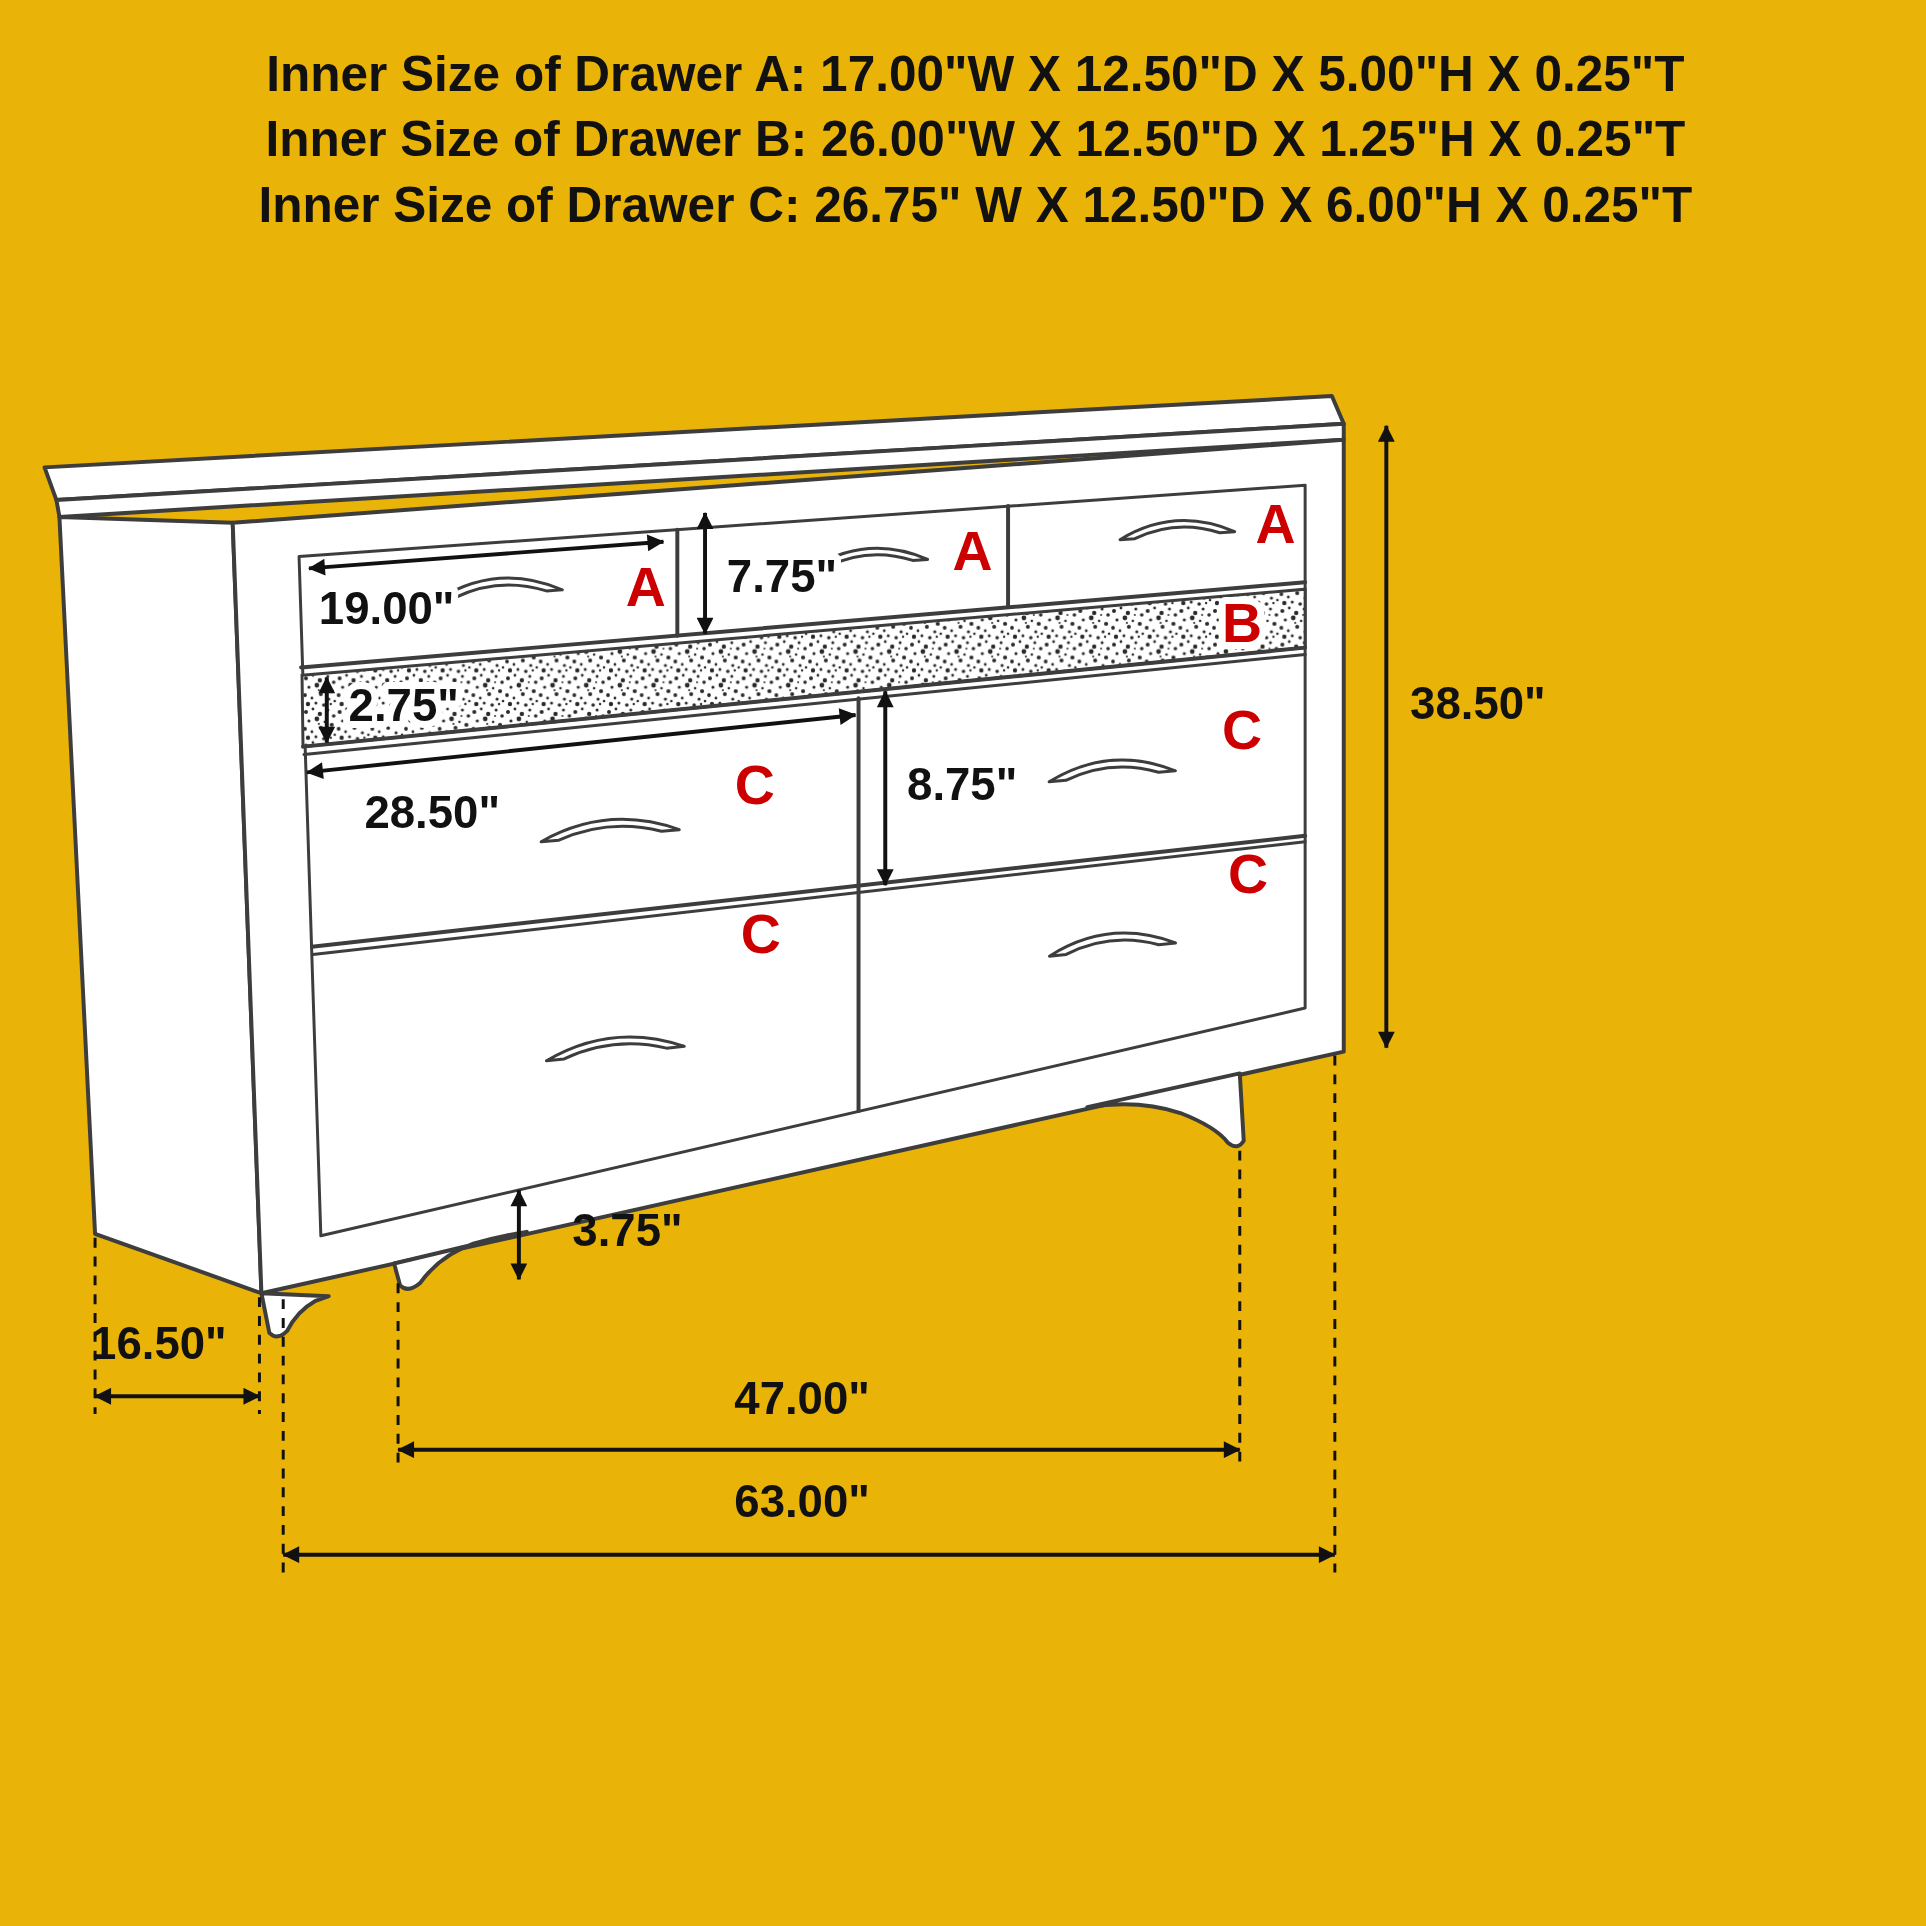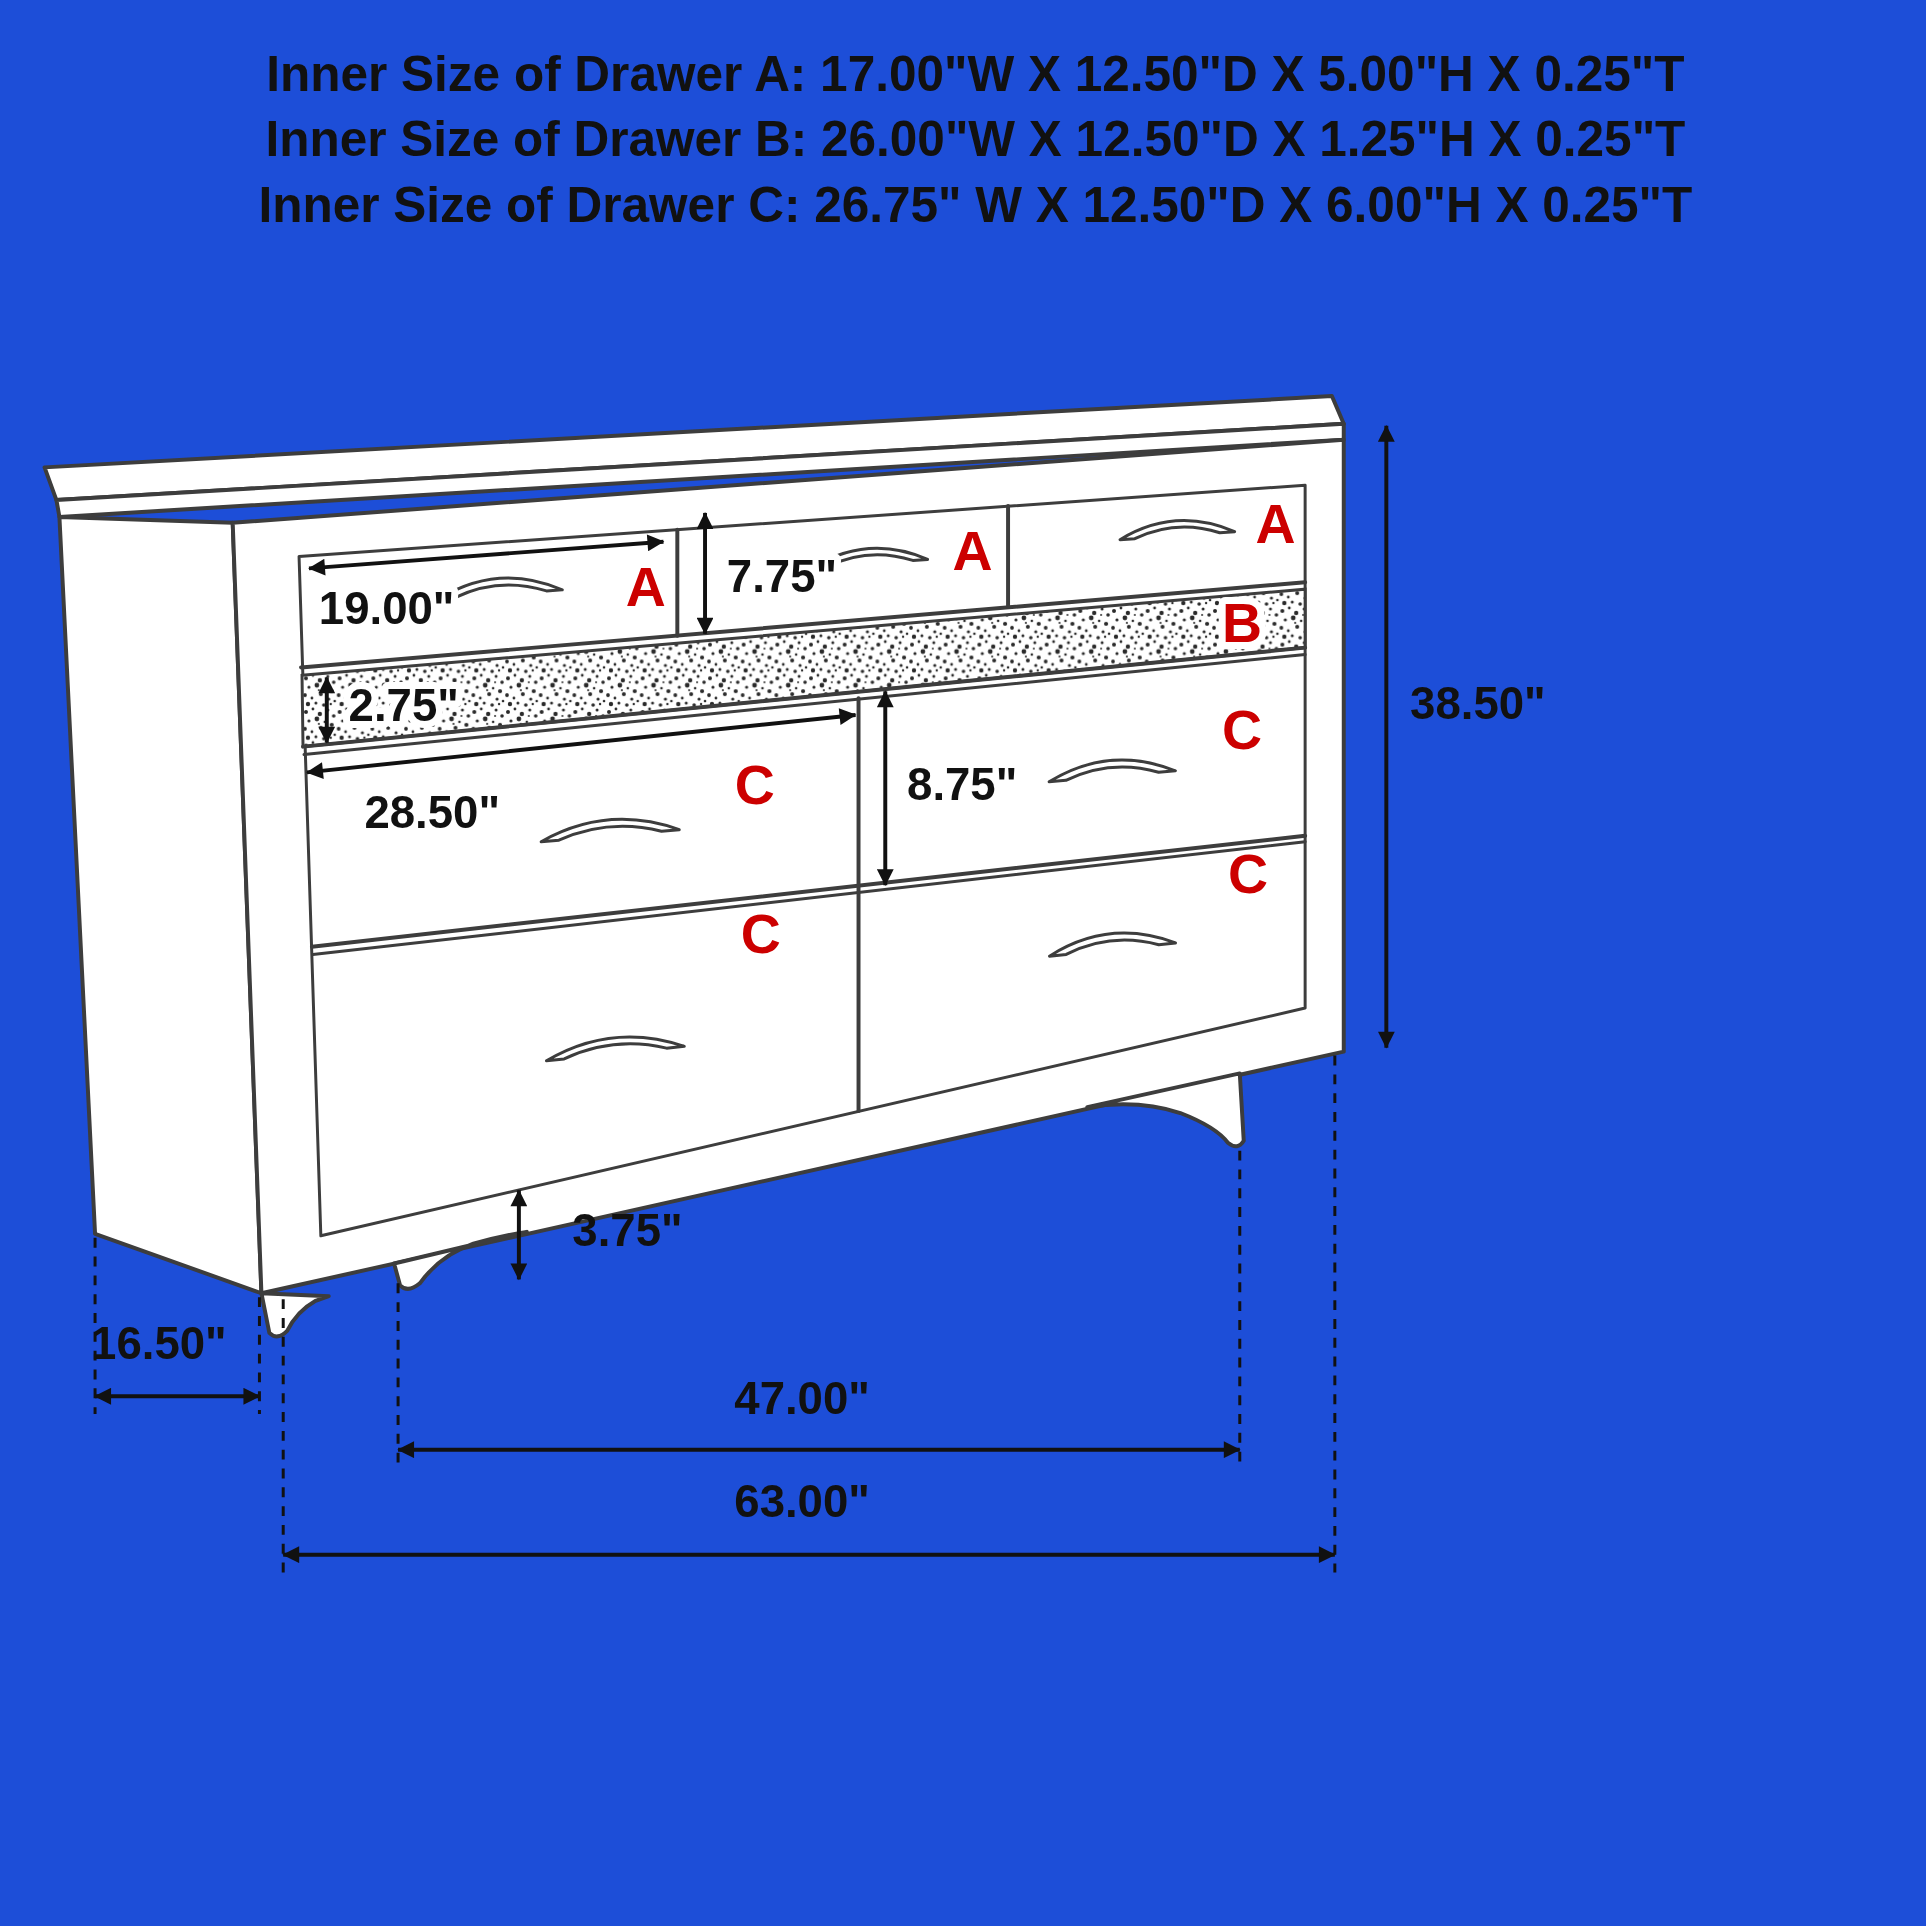--- a/index.html
+++ b/index.html
@@ -1,16 +1,16 @@
 <!DOCTYPE html>
 <html><head>
 <meta charset="utf-8">
 <style>
   html,body{margin:0;padding:0;background:#ffffff;}
-  .stage{width:1927px;height:1927px;background:#1d4ed8;position:relative;font-family:"Liberation Sans",sans-serif;}
+  .stage{width:1927px;height:1927px;background:#eab308;position:relative;font-family:"Liberation Sans",sans-serif;}
   svg{display:block;}
   text{font-family:"Liberation Sans",sans-serif;}
   .hdr{font-size:50px;font-weight:bold;fill:#111111;}
   .dim{font-size:46px;font-weight:bold;fill:#111111;}
   .lbl{font-size:56px;font-weight:bold;fill:#cc0000;}
   .halo{paint-order:stroke;stroke:#ffffff;stroke-width:14px;stroke-linejoin:round;}
   .art{fill:none;stroke:#3d3d3d;stroke-width:4;stroke-linejoin:round;stroke-linecap:round;}
   .artfill{fill:#ffffff;stroke:#3d3d3d;stroke-width:4;stroke-linejoin:round;}
   .thin{stroke-width:3;}
   .dimline{fill:none;stroke:#111111;stroke-width:4;}

